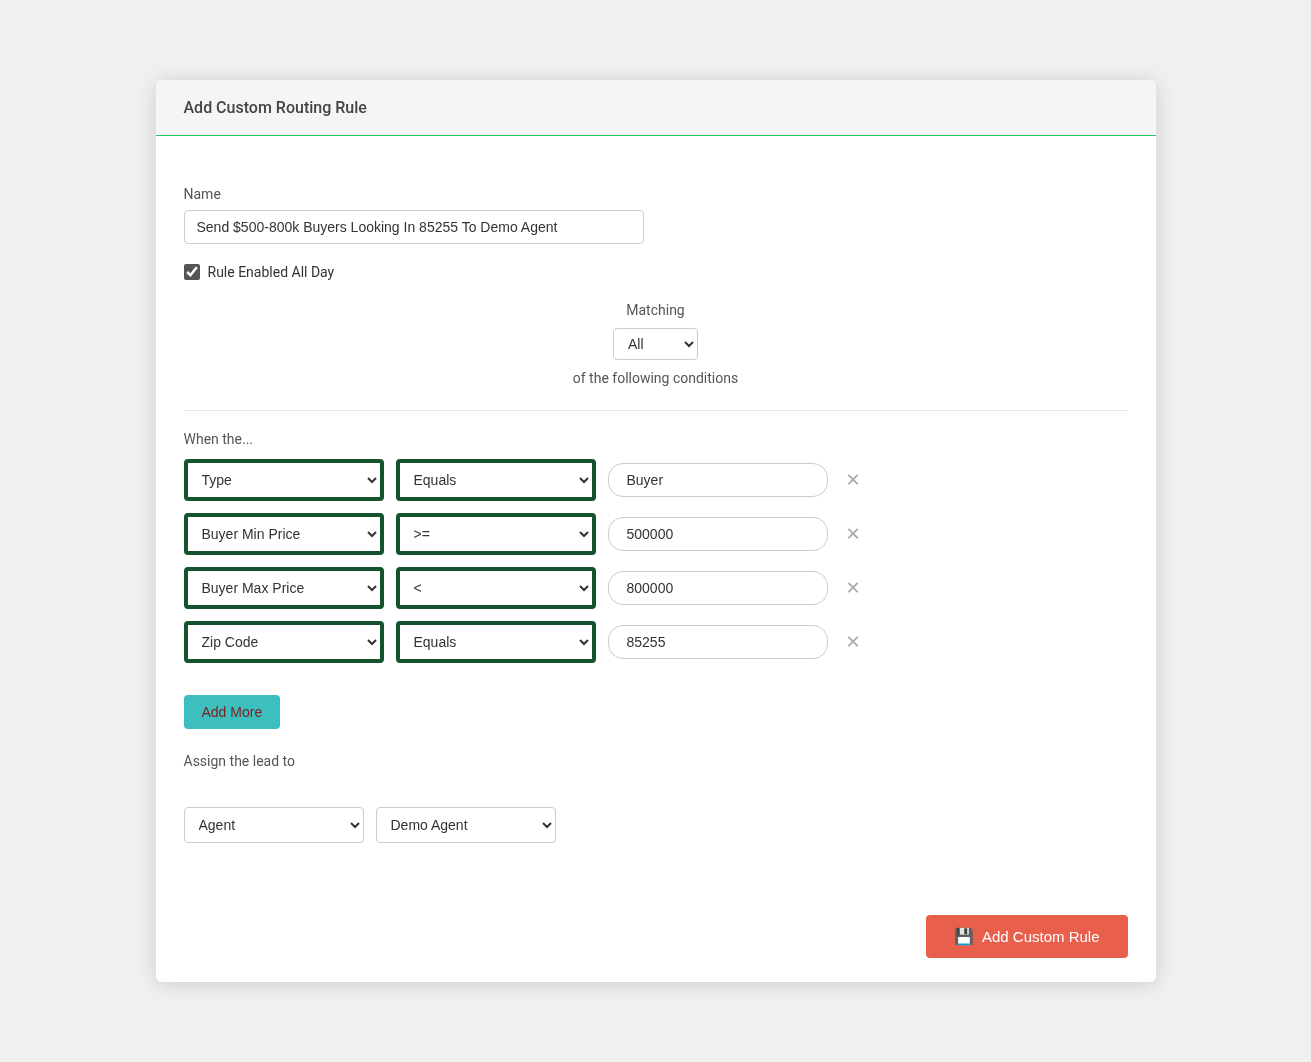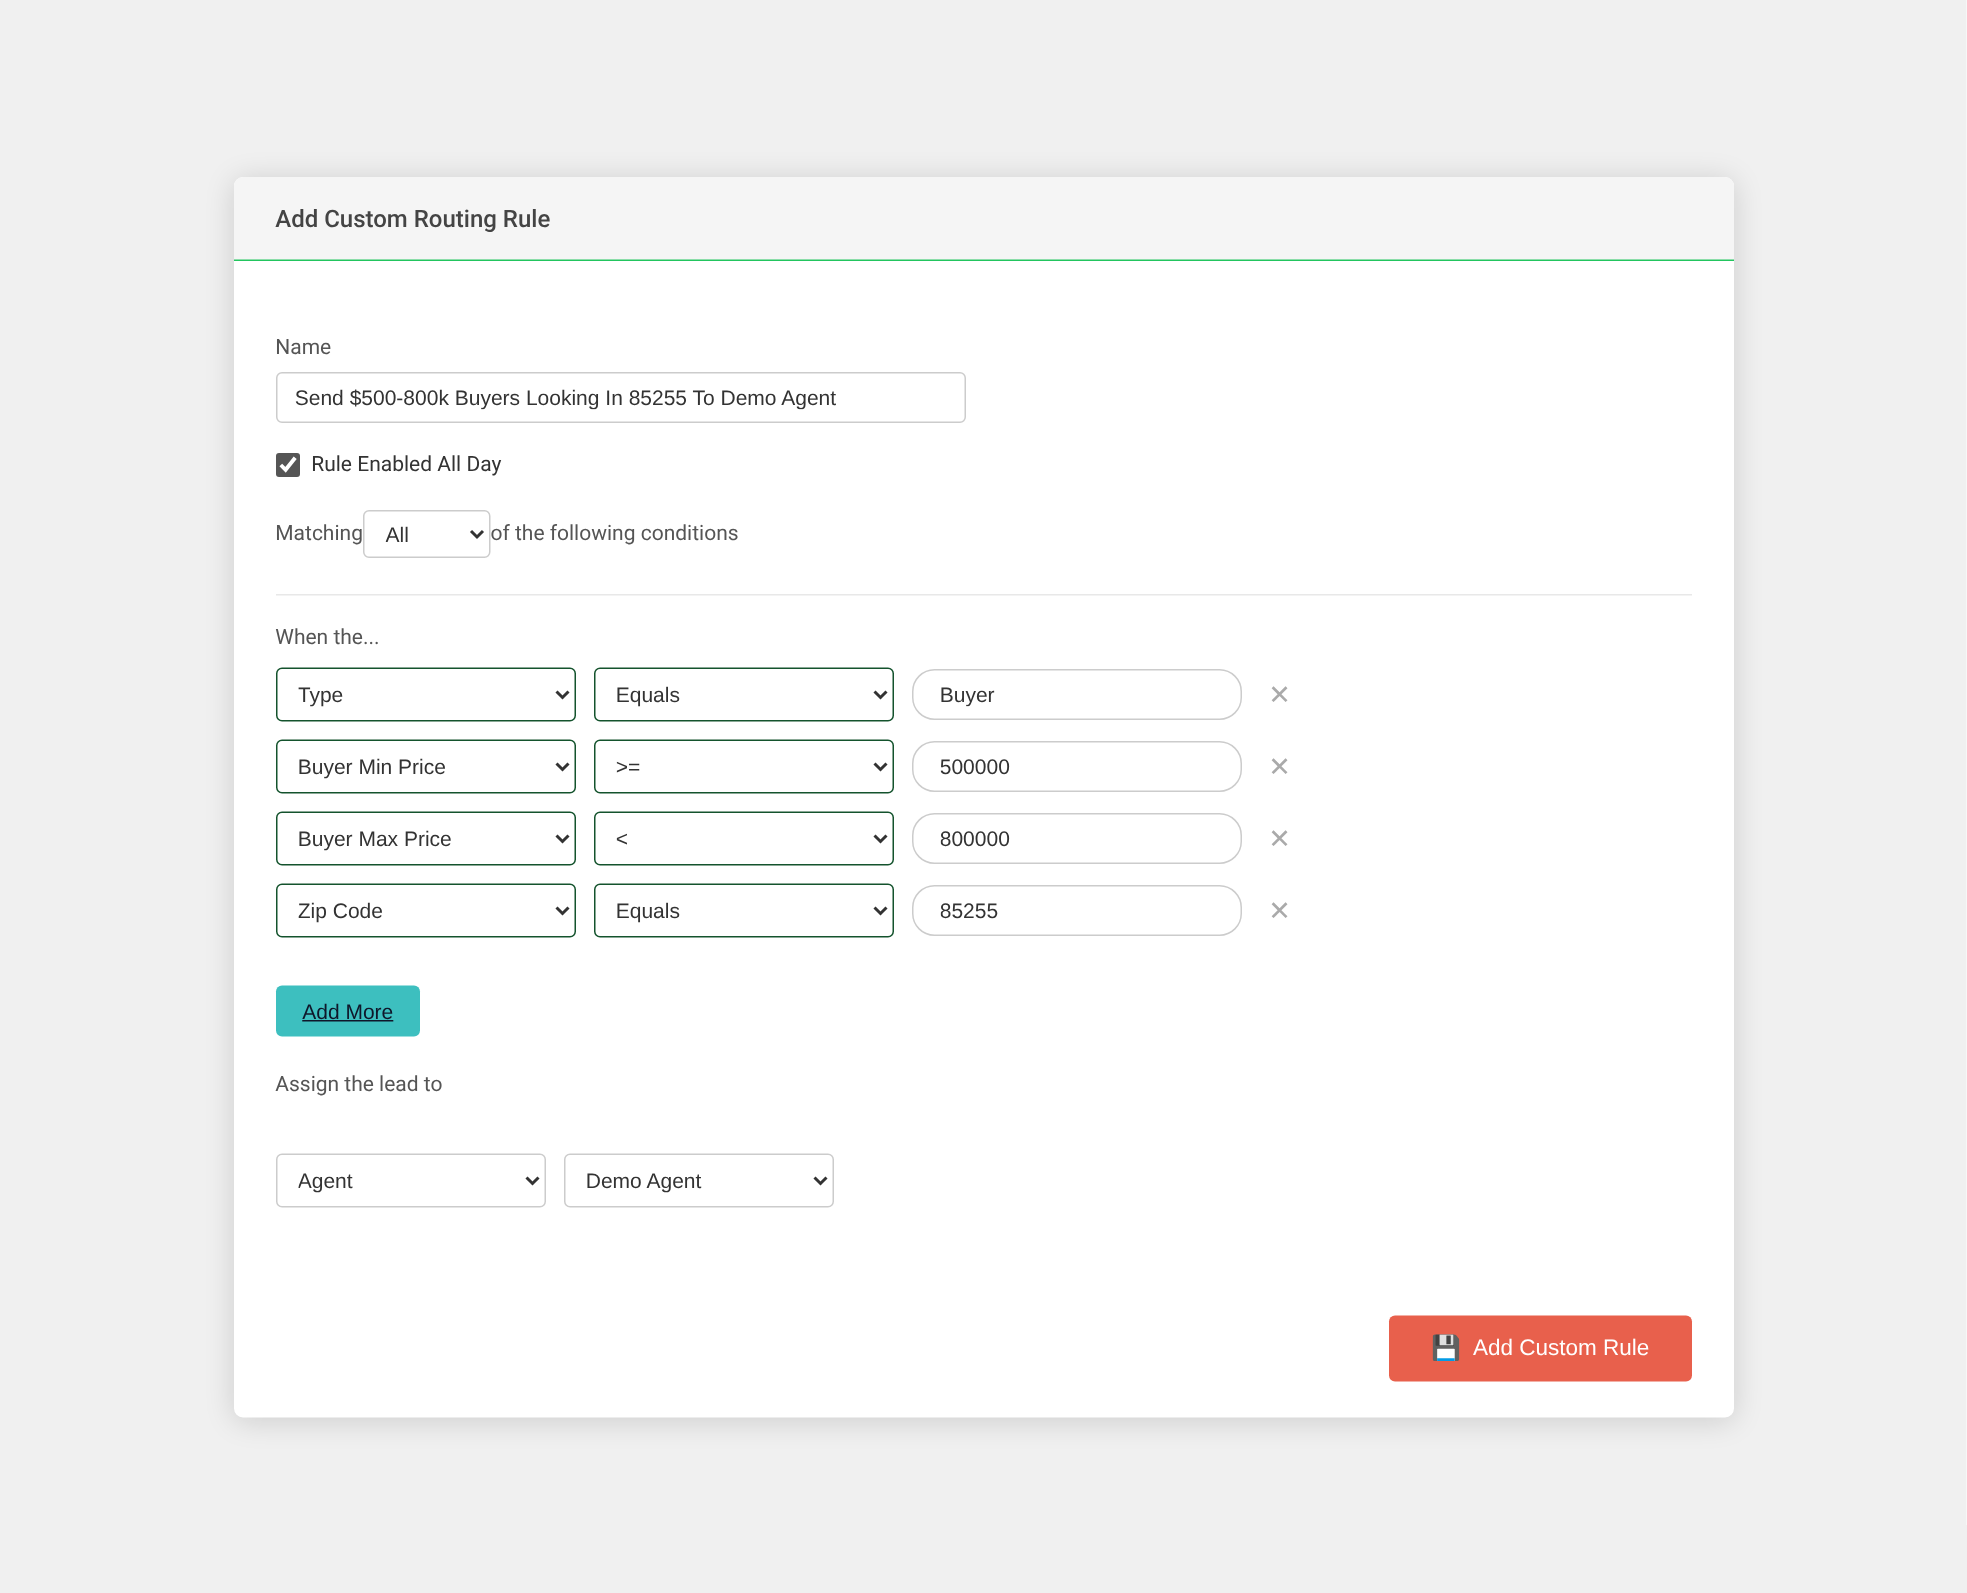--- a/index.html
+++ b/index.html
@@ -60,22 +60,24 @@
       margin-bottom: 22px;
     }
     .checkbox-row input[type="checkbox"] {
       width: 16px;
       height: 16px;
       accent-color: #555;
     }
     .matching-row {
       display: flex;
       align-items: center;
+      gap: 10px;
       margin-bottom: 24px;
       color: #555;
+      flex-direction: column;
     }
     .matching-select {
       padding: 6px 28px 6px 10px;
       border: 1px solid #ccc;
       border-radius: 4px;
       font-size: 14px;
       color: #333;
       background: #fff;
       appearance: auto;
       cursor: pointer;
@@ -86,21 +88,21 @@
       margin-bottom: 12px;
     }
     .condition-row {
       display: flex;
       align-items: center;
       gap: 12px;
       margin-bottom: 12px;
     }
     .condition-select {
       padding: 8px 10px;
-      border: 1px solid #14532d;
+      border: 4px solid #14532d;
       border-radius: 4px;
       font-size: 14px;
       color: #333;
       background: #fff;
       appearance: auto;
       cursor: pointer;
     }
     .condition-select.field-select {
       width: 200px;
     }
@@ -123,29 +125,28 @@
       color: #aaa;
       font-size: 18px;
       line-height: 1;
       padding: 4px 6px;
       display: flex;
       align-items: center;
       justify-content: center;
     }
     .add-more-btn {
       background: #3dbfbf;
-      color: #0f172a;
+      color: #7f1d1d;
       border: none;
       border-radius: 4px;
       padding: 9px 18px;
       font-size: 14px;
       cursor: pointer;
       margin-top: 20px;
       margin-bottom: 24px;
-      text-decoration: underline;
     }
     .assign-label {
       color: #555;
       font-size: 14px;
       margin-bottom: 10px;
     }
     .assign-row {
       display: flex;
       align-items: center;
       gap: 12px;

